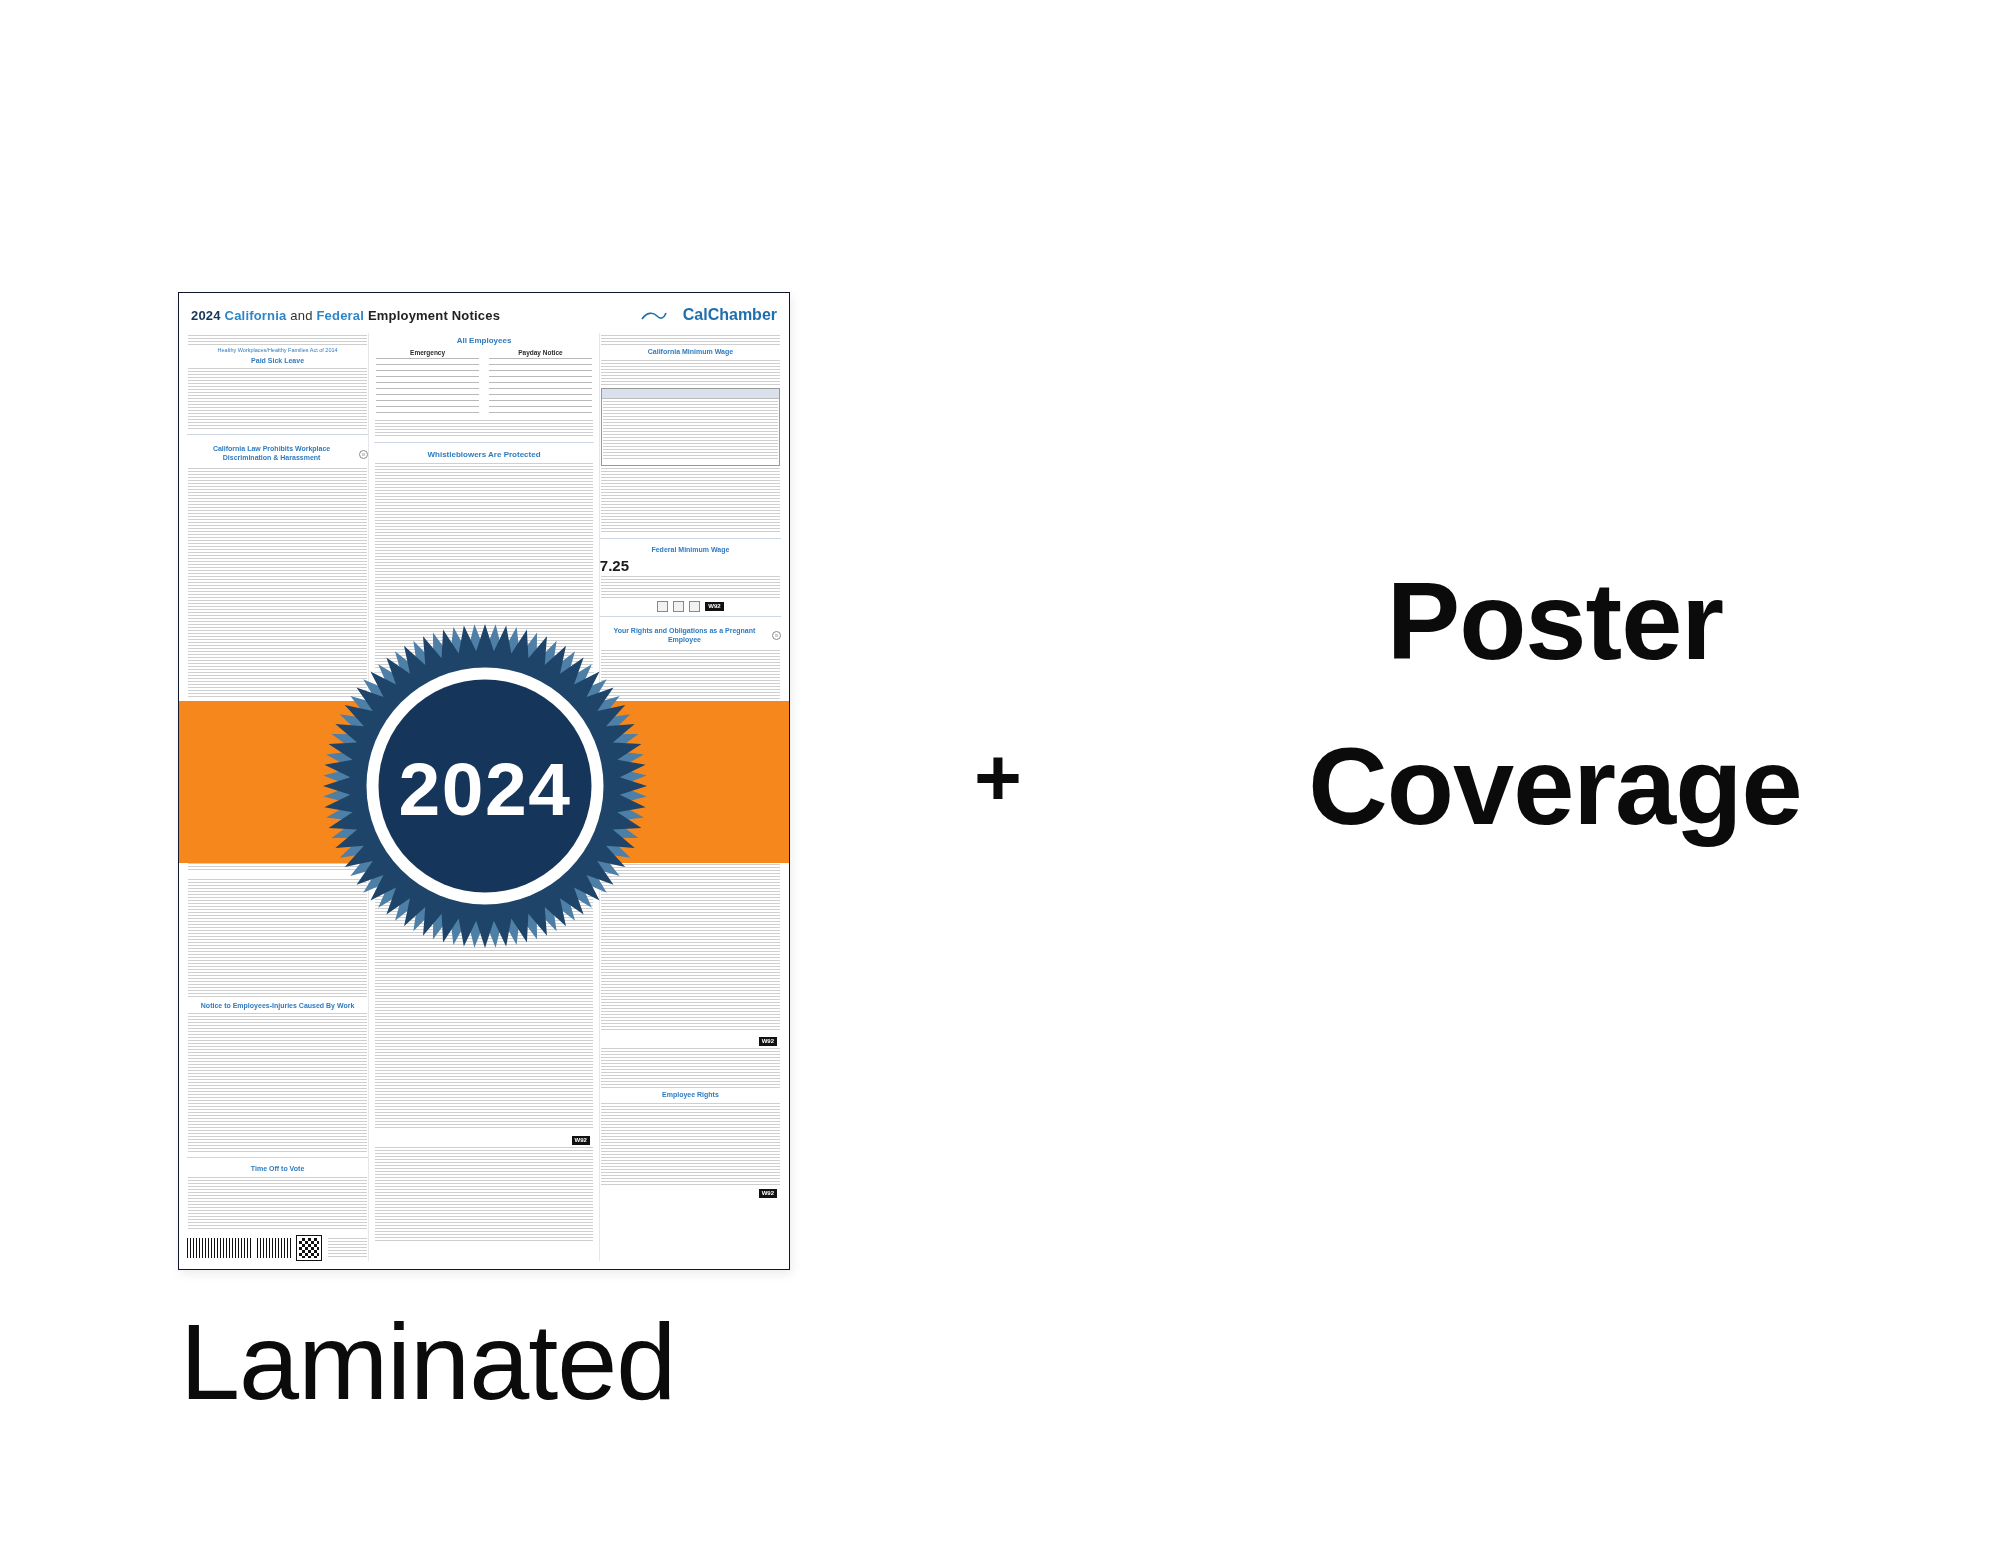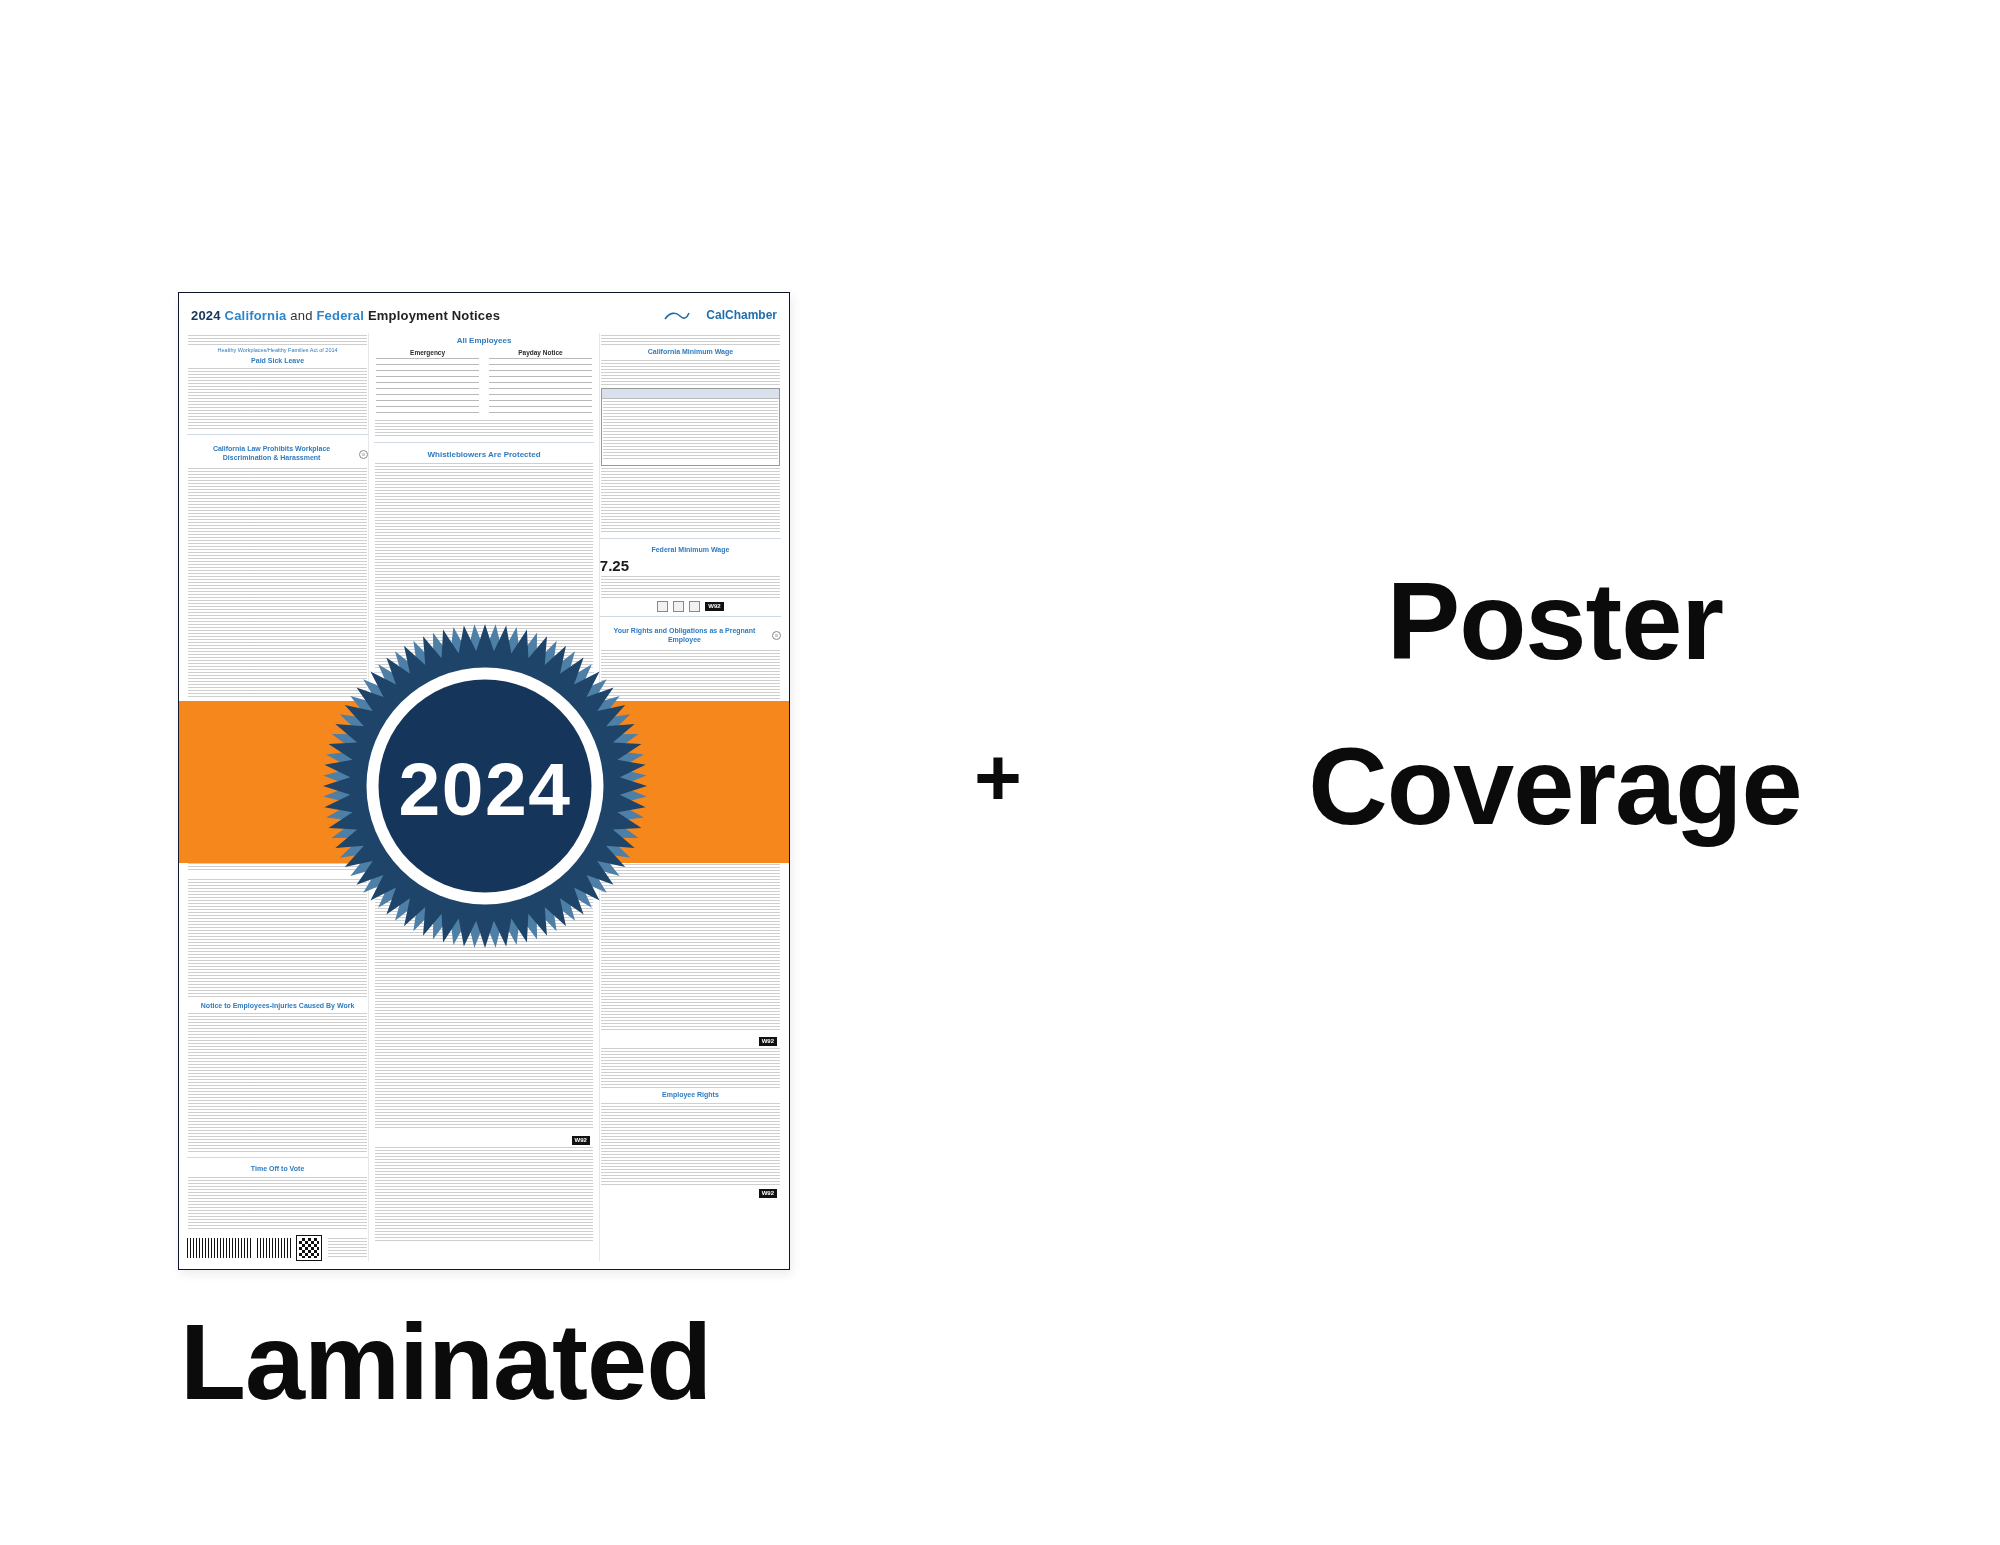--- a/index.html
+++ b/index.html
@@ -24,21 +24,21 @@
     position:absolute;top:0;left:0;right:0;height:38px;
     display:flex;justify-content:space-between;align-items:center;
     padding:8px 12px 2px 12px;
   }
   .poster-title{font-size:13px;font-weight:bold;letter-spacing:.2px;white-space:nowrap;}
   .t-year{color:var(--navy);}
   .t-ca{color:#2E86C8;}
   .t-and{color:#333;font-weight:normal;}
   .t-fed{color:#2E86C8;}
   .t-rest{color:#222;}
-  .brand{display:flex;align-items:center;gap:16px;font-size:12px;font-weight:bold;color:#1E6FAE;}
+  .brand{display:flex;align-items:center;gap:16px;font-size:16px;font-weight:bold;color:#1E6FAE;}
   .brand svg{display:block;}
 
   .poster-body{
     position:absolute;top:40px;bottom:8px;left:8px;right:8px;
     display:flex;gap:0;overflow:hidden;
   }
   .col{overflow:hidden;}
   .col-left{flex:0 0 30.5%;}
   .col-mid{flex:1 1 auto;border-left:1px solid #e6e6e6;border-right:1px solid #e6e6e6;padding:0 5px;}
   .col-right{flex:0 0 30.5%;}
@@ -83,21 +83,21 @@
   .orange-band{
     position:absolute;left:0;right:0;top:408px;height:162px;
     background:var(--orange);z-index:5;
   }
   .badge{position:absolute;left:141px;top:328px;width:330px;height:330px;z-index:6;}
   .badge svg{width:100%;height:100%;display:block;}
 
   
   .caption-laminated{
     position:absolute;left:180px;top:1308px;
-    font-size:108px;font-weight:bold;color:var(--ink);line-height:1;letter-spacing:-1px;
+    font-size:108px;font-weight:normal;color:var(--ink);line-height:1;letter-spacing:-1px;
   }
   .plus-sign{
     position:absolute;left:943px;top:722px;width:110px;height:110px;
     display:flex;align-items:center;justify-content:center;
     font-size:82px;font-weight:bold;color:var(--ink);
   }
   .caption-protection{
     position:absolute;left:1160px;top:538px;width:790px;
     text-align:center;font-size:110px;font-weight:bold;color:var(--ink);
     line-height:1.5;letter-spacing:-1px;

